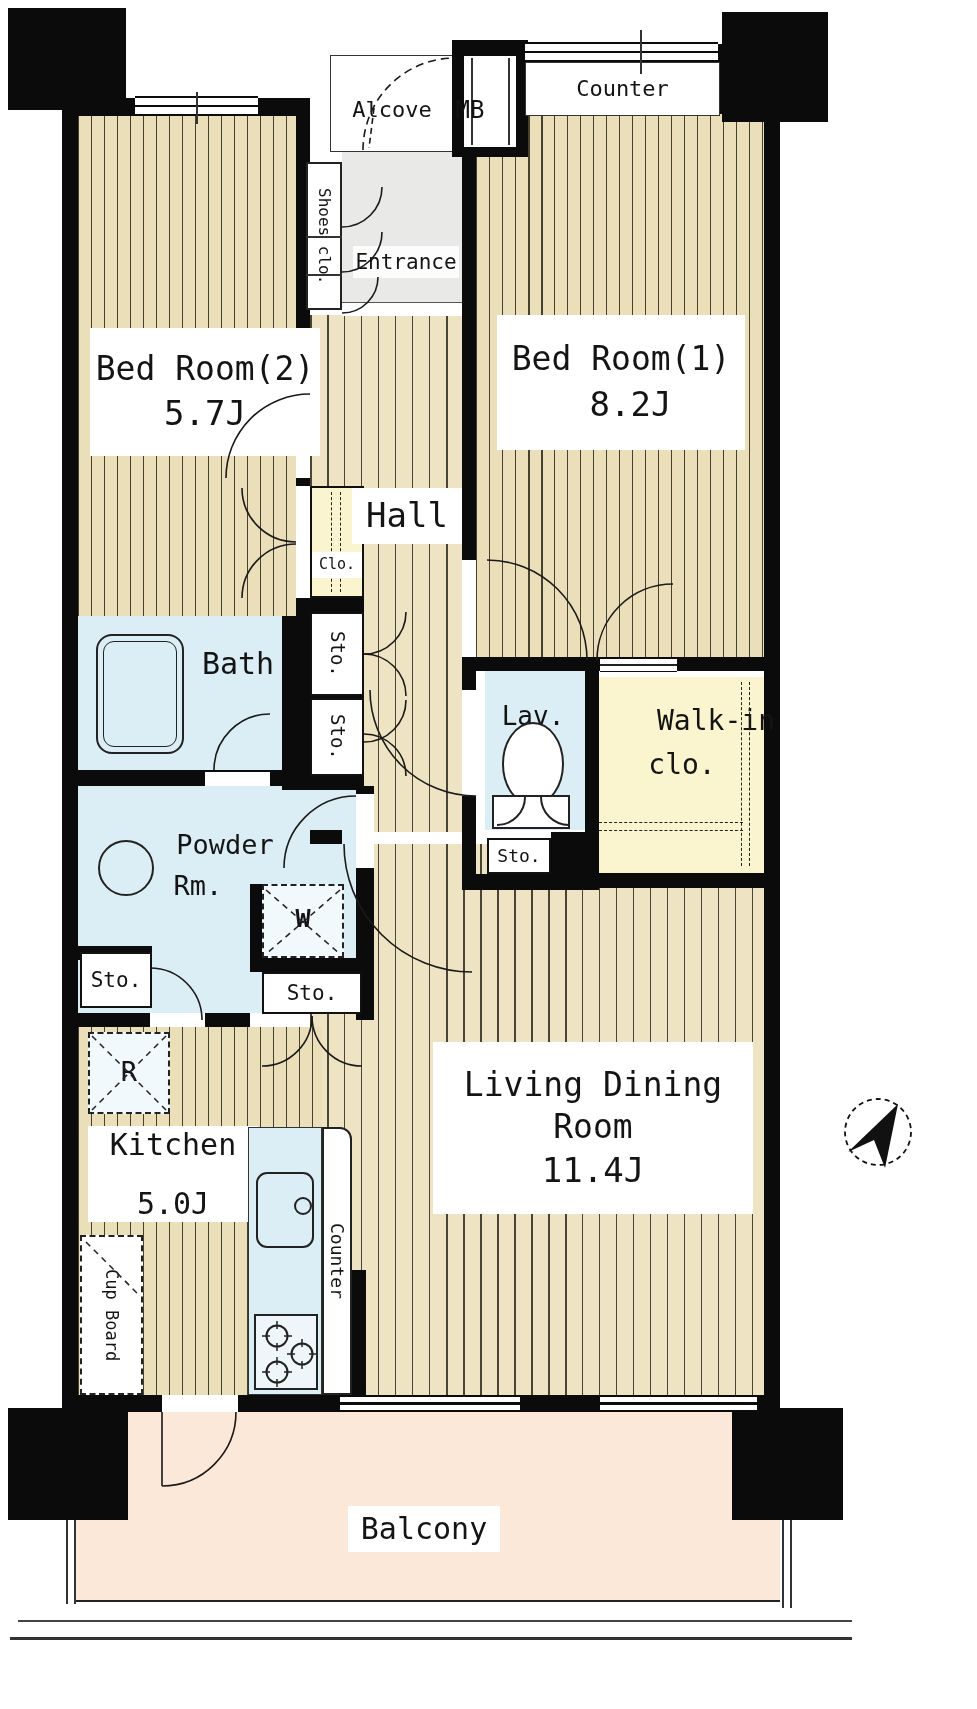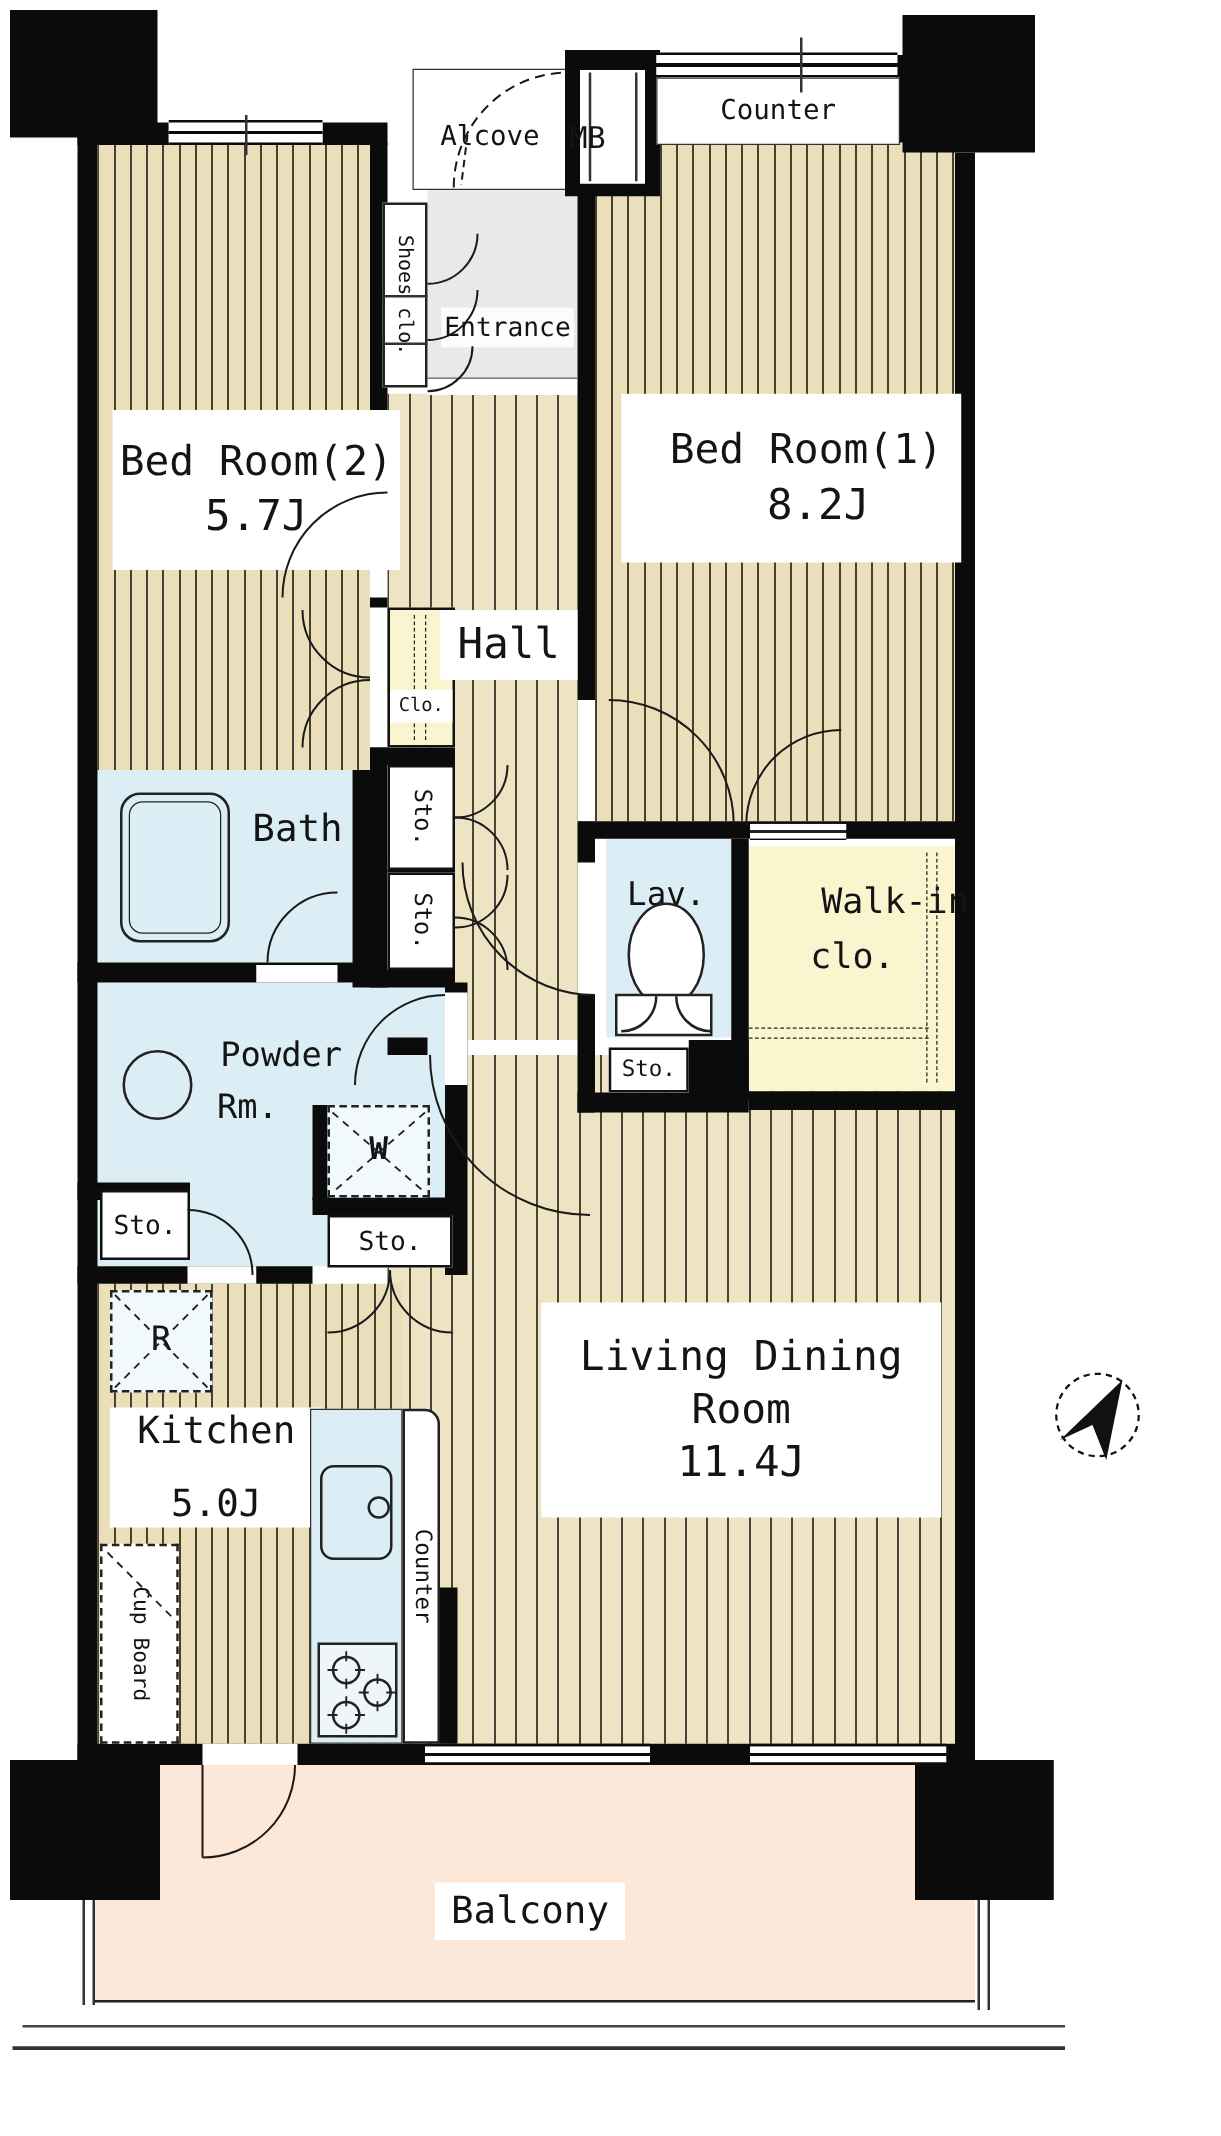--- a/index.html
+++ b/index.html
@@ -111,21 +111,21 @@
     <span>Shoes clo.</span>
   </div>
   <div class="lbl" style="left:353px;top:246px;width:106px;height:32px;font-size:21px;background:rgba(255,255,255,0.85);">
     <span>Entrance</span>
   </div>
 
   <div class="lbl" style="left:90px;top:328px;width:230px;height:128px;flex-direction:column;font-size:33px;">
     <div>Bed Room(2)</div>
     <div style="font-size:34px;margin-top:10px;">5.7J</div>
   </div>
-  <div class="lbl" style="left:497px;top:315px;width:248px;height:135px;flex-direction:column;font-size:33px;padding-left:24px;">
+  <div class="lbl" style="left:497px;top:315px;width:248px;height:135px;flex-direction:column;font-size:33px;">
     <div>Bed Room(1)</div>
     <div style="font-size:34px;margin-top:10px;margin-left:19px;">8.2J</div>
   </div>
 
   <div class="closet abs" style="left:310px;top:486px;width:54px;height:112px;border:2.5px solid #111;box-sizing:border-box;"></div>
   <div class="dashv" style="left:331px;top:492px;height:100px;"></div>
   <div class="dashv" style="left:340px;top:492px;height:100px;"></div>
   <div class="lbl" style="left:312px;top:552px;width:50px;height:26px;font-size:15px;">
     <span>Clo.</span>
   </div>

